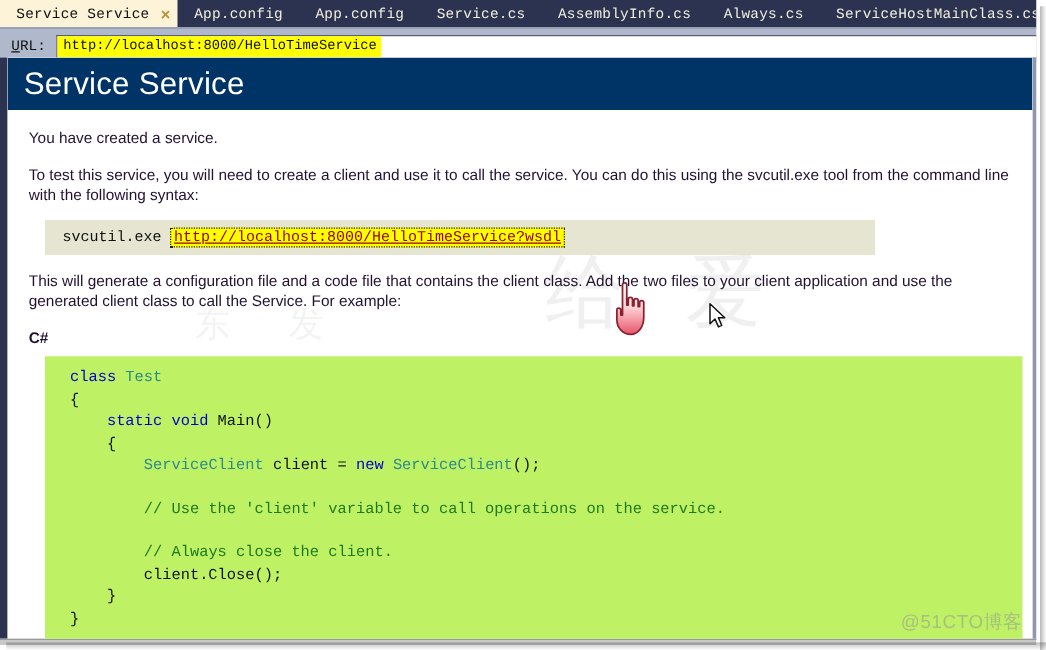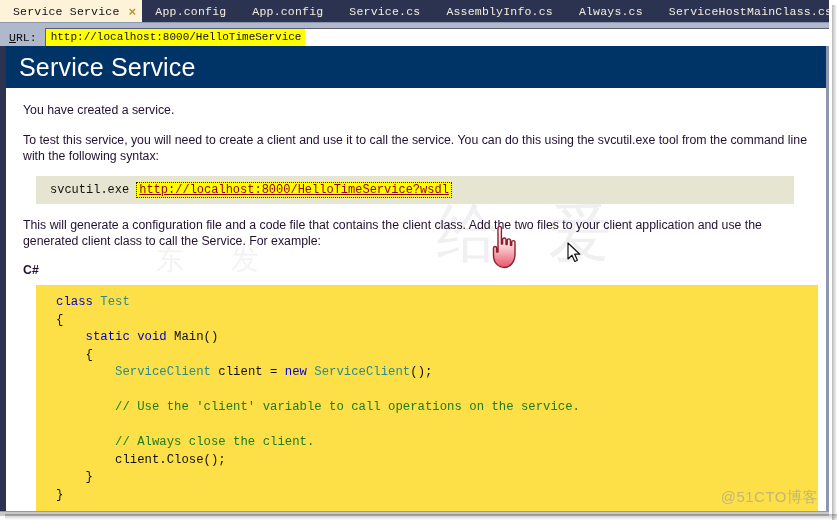--- a/index.html
+++ b/index.html
@@ -121,21 +121,21 @@
     margin:0 0 14px 5px;
     max-width:790px;
     font-family:"Liberation Sans", sans-serif;
   }
   .para.tight{margin-bottom:12px;}
 
   
   #svcutil-block{
     background:#e5e5d2;
     margin:0 0 13px 18px;
-    width:758px;
+    width:664px;
     height:28px;
     display:flex;align-items:center;
     padding-left:14px;
     box-sizing:border-box;
     font-family:"Liberation Mono", monospace;
     font-size:12px;
     color:#101010;
     position:relative;
   }
   #svcutil-cmd{white-space:nowrap;}
@@ -154,21 +154,21 @@
   .label-cs{
     color:#221133;
     font-size:12.3px;
     font-weight:bold;
     margin:0 0 8px 5px;
     font-family:"Liberation Sans", sans-serif;
   }
 
   
   #code-block{
-    background:#fde047;
+    background:#bef264;
     margin-left:18px;
     width:782px;
     padding:9px 0 12px 0;
     box-sizing:border-box;
     font-family:"Liberation Mono", monospace;
     font-size:12.3px;
     line-height:17.5px;
     color:#111111;
     white-space:pre;
     position:relative;

